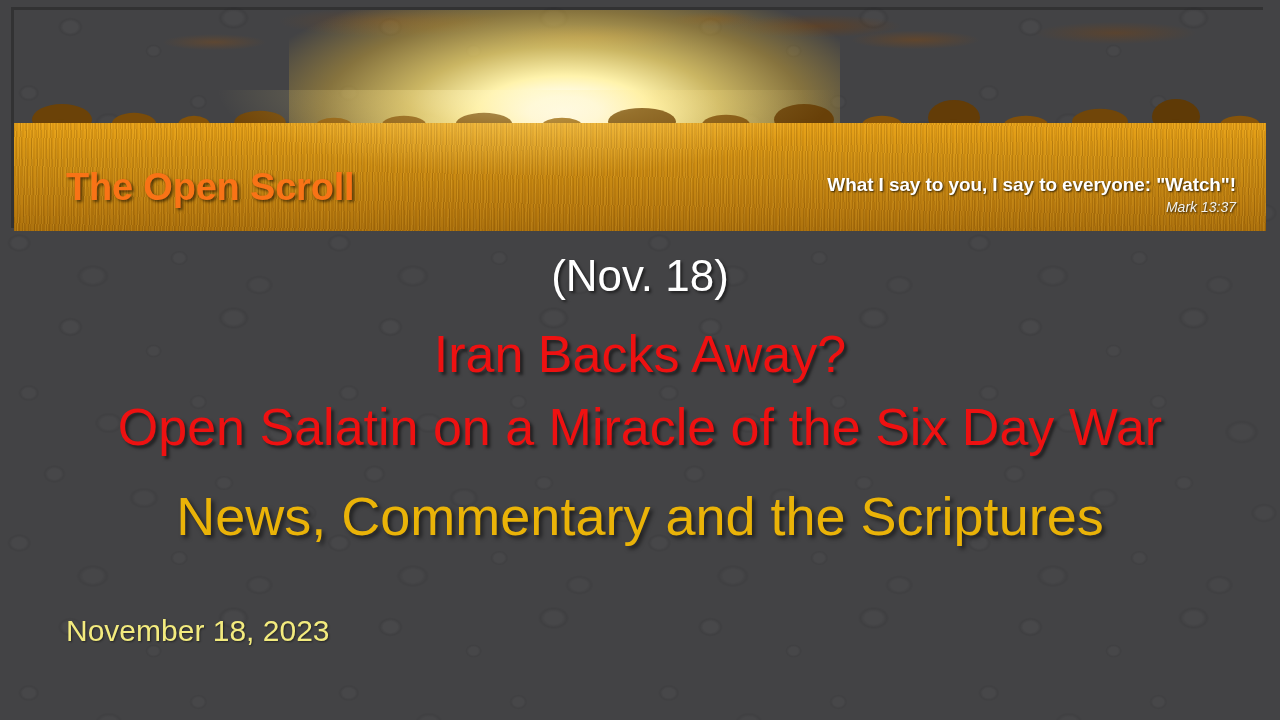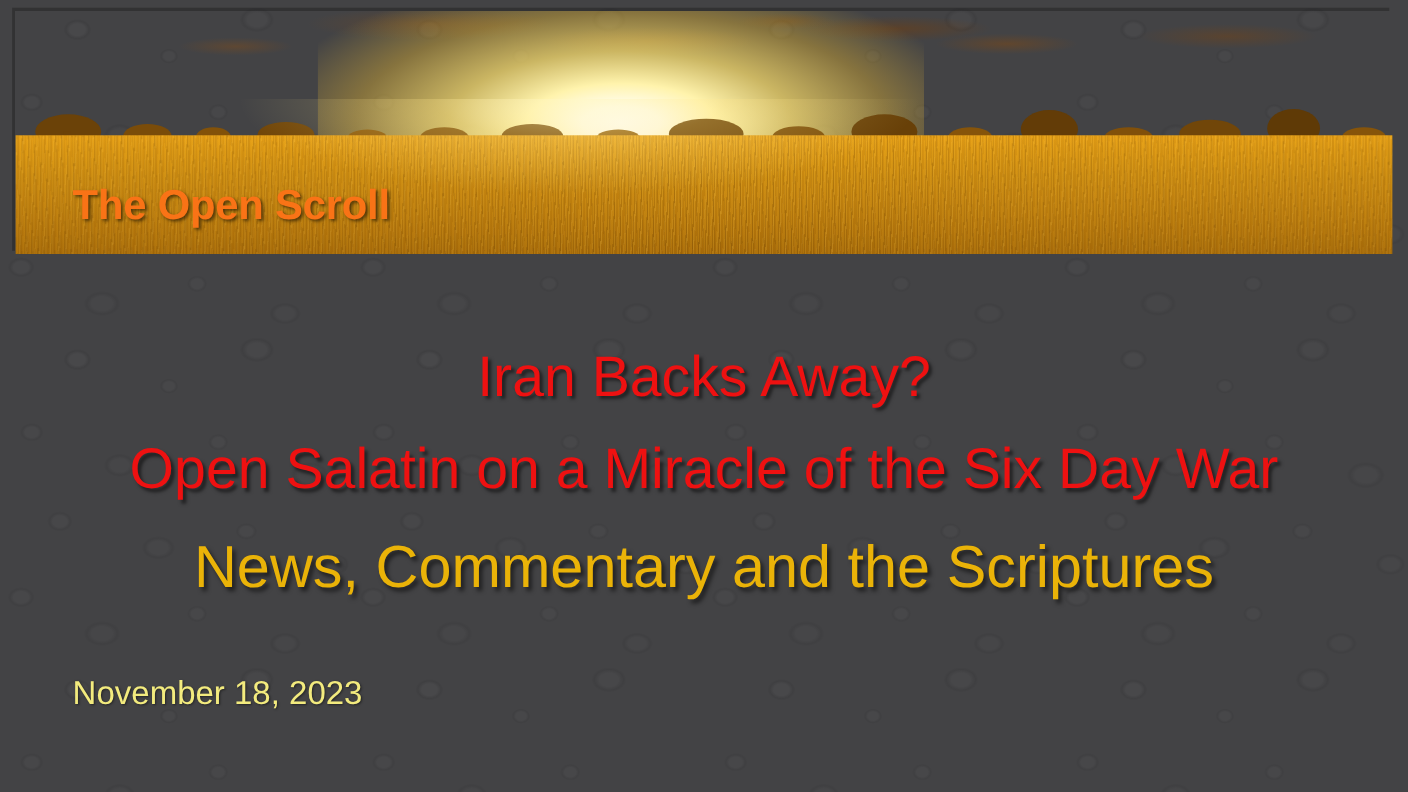--- a/index.html
+++ b/index.html
@@ -191,21 +191,21 @@
     line-height: 1.05;
   }
 
   #line-kicker {
     top: 22px;
     font-size: 44px;
     color: #ffffff;
     text-shadow: 2px 2px 3px rgba(0,0,0,0.55);
   }
   #line-headline-1 {
-    top: 85px;
+    top: 96px;
     font-size: 52px;
     color: #ee1111;
     text-shadow: 3px 3px 3px rgba(0,0,0,0.5);
   }
   #line-headline-2 {
     top: 169px;
     font-size: 52px;
     color: #ee1111;
     text-shadow: 3px 3px 3px rgba(0,0,0,0.5);
   }
@@ -261,22 +261,27 @@
       <rect x="1158" y="22" width="7" height="12" fill="#5f3a06"></rect>
       <ellipse cx="1226" cy="27" rx="20" ry="9" fill="#86540a"></ellipse>
     </svg>
 
     <div class="banner-field"></div>
     <div class="banner-field-texture"></div>
     <div class="banner-sunray"></div>
 
     <div id="banner-title">The Open Scroll</div>
 
+    <div id="banner-tagline-wrap">
+      <div id="banner-tagline">What I say to you, I say to everyone: "Watch"!</div>
+      <div id="banner-reference">Mark 13:37</div>
+    </div>
   </div>
 
   <div id="content">
+    <div class="line" id="line-kicker">(Nov. 18)</div>
     <div class="line" id="line-headline-1">Iran Backs Away?</div>
     <div class="line" id="line-headline-2">Open Salatin on a Miracle of the Six Day War</div>
     <div class="line" id="line-subtitle">News, Commentary and the Scriptures</div>
     <div class="line" id="line-date">November 18, 2023</div>
   </div>
 
 </div>
 
 </body></html>

